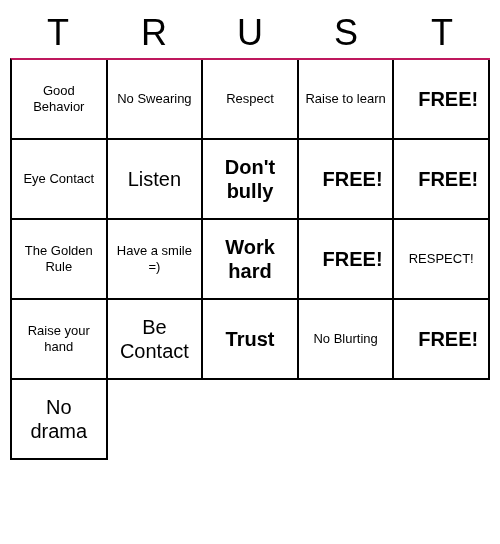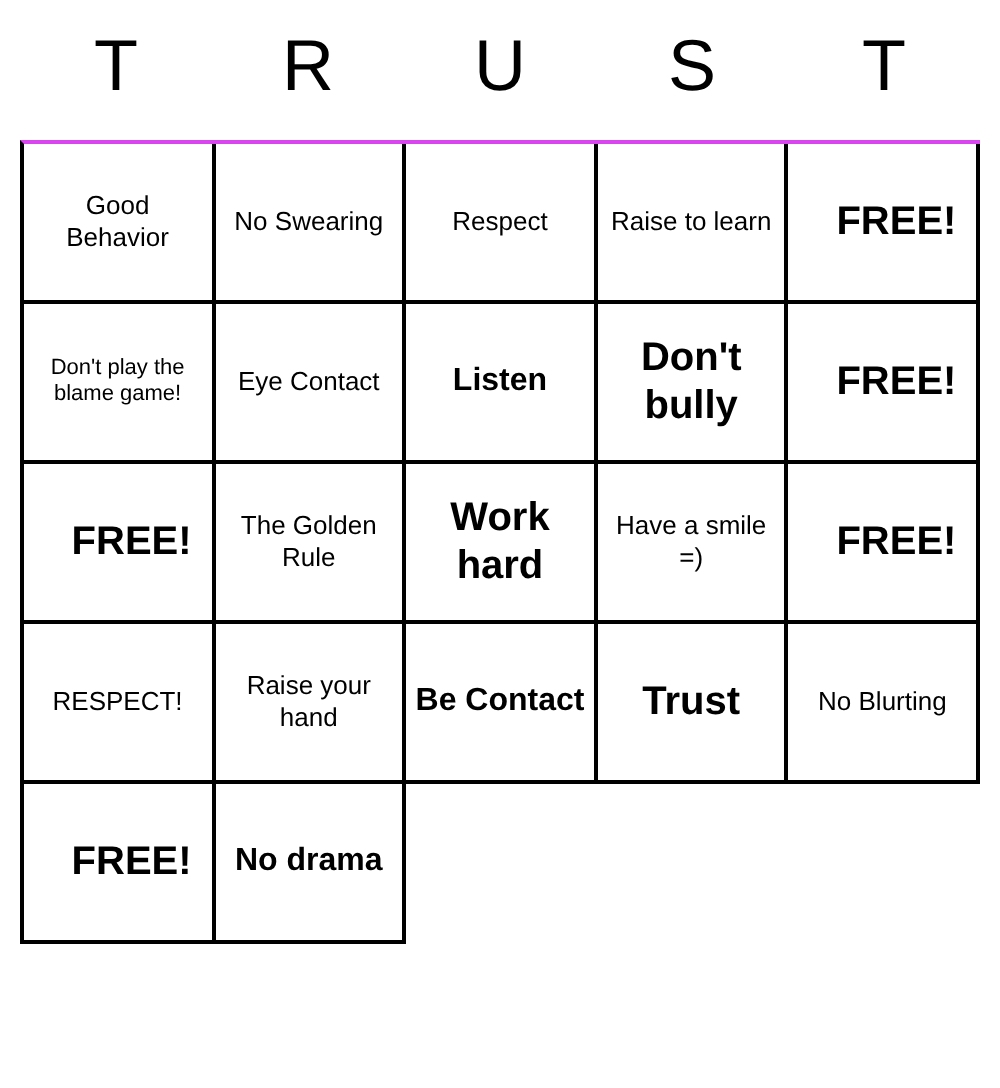--- a/index.html
+++ b/index.html
@@ -29,22 +29,21 @@
     .bingo-header-cell {
       font-size: 36px;
       font-weight: normal;
       padding: 4px 0;
       text-align: center;
     }
     .bingo-grid {
       display: grid;
       grid-template-columns: repeat(5, 1fr);
       border-left: 2px solid #000;
-      border-top: 2px solid #d946ef;
-      margin-top: 12px;
+      border-top: 2px solid #be185d;
     }
     .bingo-cell {
       border-right: 2px solid #000;
       border-bottom: 2px solid #000;
       min-height: 80px;
       display: flex;
       align-items: center;
       justify-content: center;
       text-align: center;
       padding: 4px;
@@ -55,22 +54,22 @@
     .bingo-cell.free {
       font-size: 20px;
       font-weight: bold;
       padding-left: 18px;
     }
     .bingo-cell.large-text {
       font-size: 20px;
       font-weight: bold;
     }
     .bingo-cell.medium-text {
-      font-size: 16px;
-      font-weight: bold;
+      font-size: 20px;
+      font-weight: normal;
     }
     .bingo-cell.small-text {
       font-size: 11px;
     }
   </style>
 </head>
 <body>
 
 <div class="bingo-container">
   <div class="bingo-header">
@@ -79,29 +78,28 @@
       <div class="bingo-header-cell">U</div>
       <div class="bingo-header-cell">S</div>
       <div class="bingo-header-cell">T</div>
     </div>
   <div class="bingo-grid">
   <div class="bingo-cell">Good Behavior</div>
       <div class="bingo-cell">No Swearing</div>
       <div class="bingo-cell">Respect</div>
       <div class="bingo-cell">Raise to learn</div>
       <div class="bingo-cell free">FREE!</div>
-      <div class="bingo-cell small-text">Don't play the blame game!</div>
       <div class="bingo-cell">Eye Contact</div>
       <div class="bingo-cell medium-text">Listen</div>
       <div class="bingo-cell large-text">Don't bully</div>
       <div class="bingo-cell free">FREE!</div>
       <div class="bingo-cell free">FREE!</div>
       <div class="bingo-cell">The Golden Rule</div>
+      <div class="bingo-cell">Have a smile =)</div>
       <div class="bingo-cell large-text">Work hard</div>
-      <div class="bingo-cell">Have a smile =)</div>
       <div class="bingo-cell free">FREE!</div>
       <div class="bingo-cell">RESPECT!</div>
       <div class="bingo-cell">Raise your hand</div>
       <div class="bingo-cell medium-text">Be Contact</div>
       <div class="bingo-cell large-text">Trust</div>
       <div class="bingo-cell">No Blurting</div>
       <div class="bingo-cell free">FREE!</div>
       <div class="bingo-cell medium-text">No drama</div>
     </div>
 </div>

